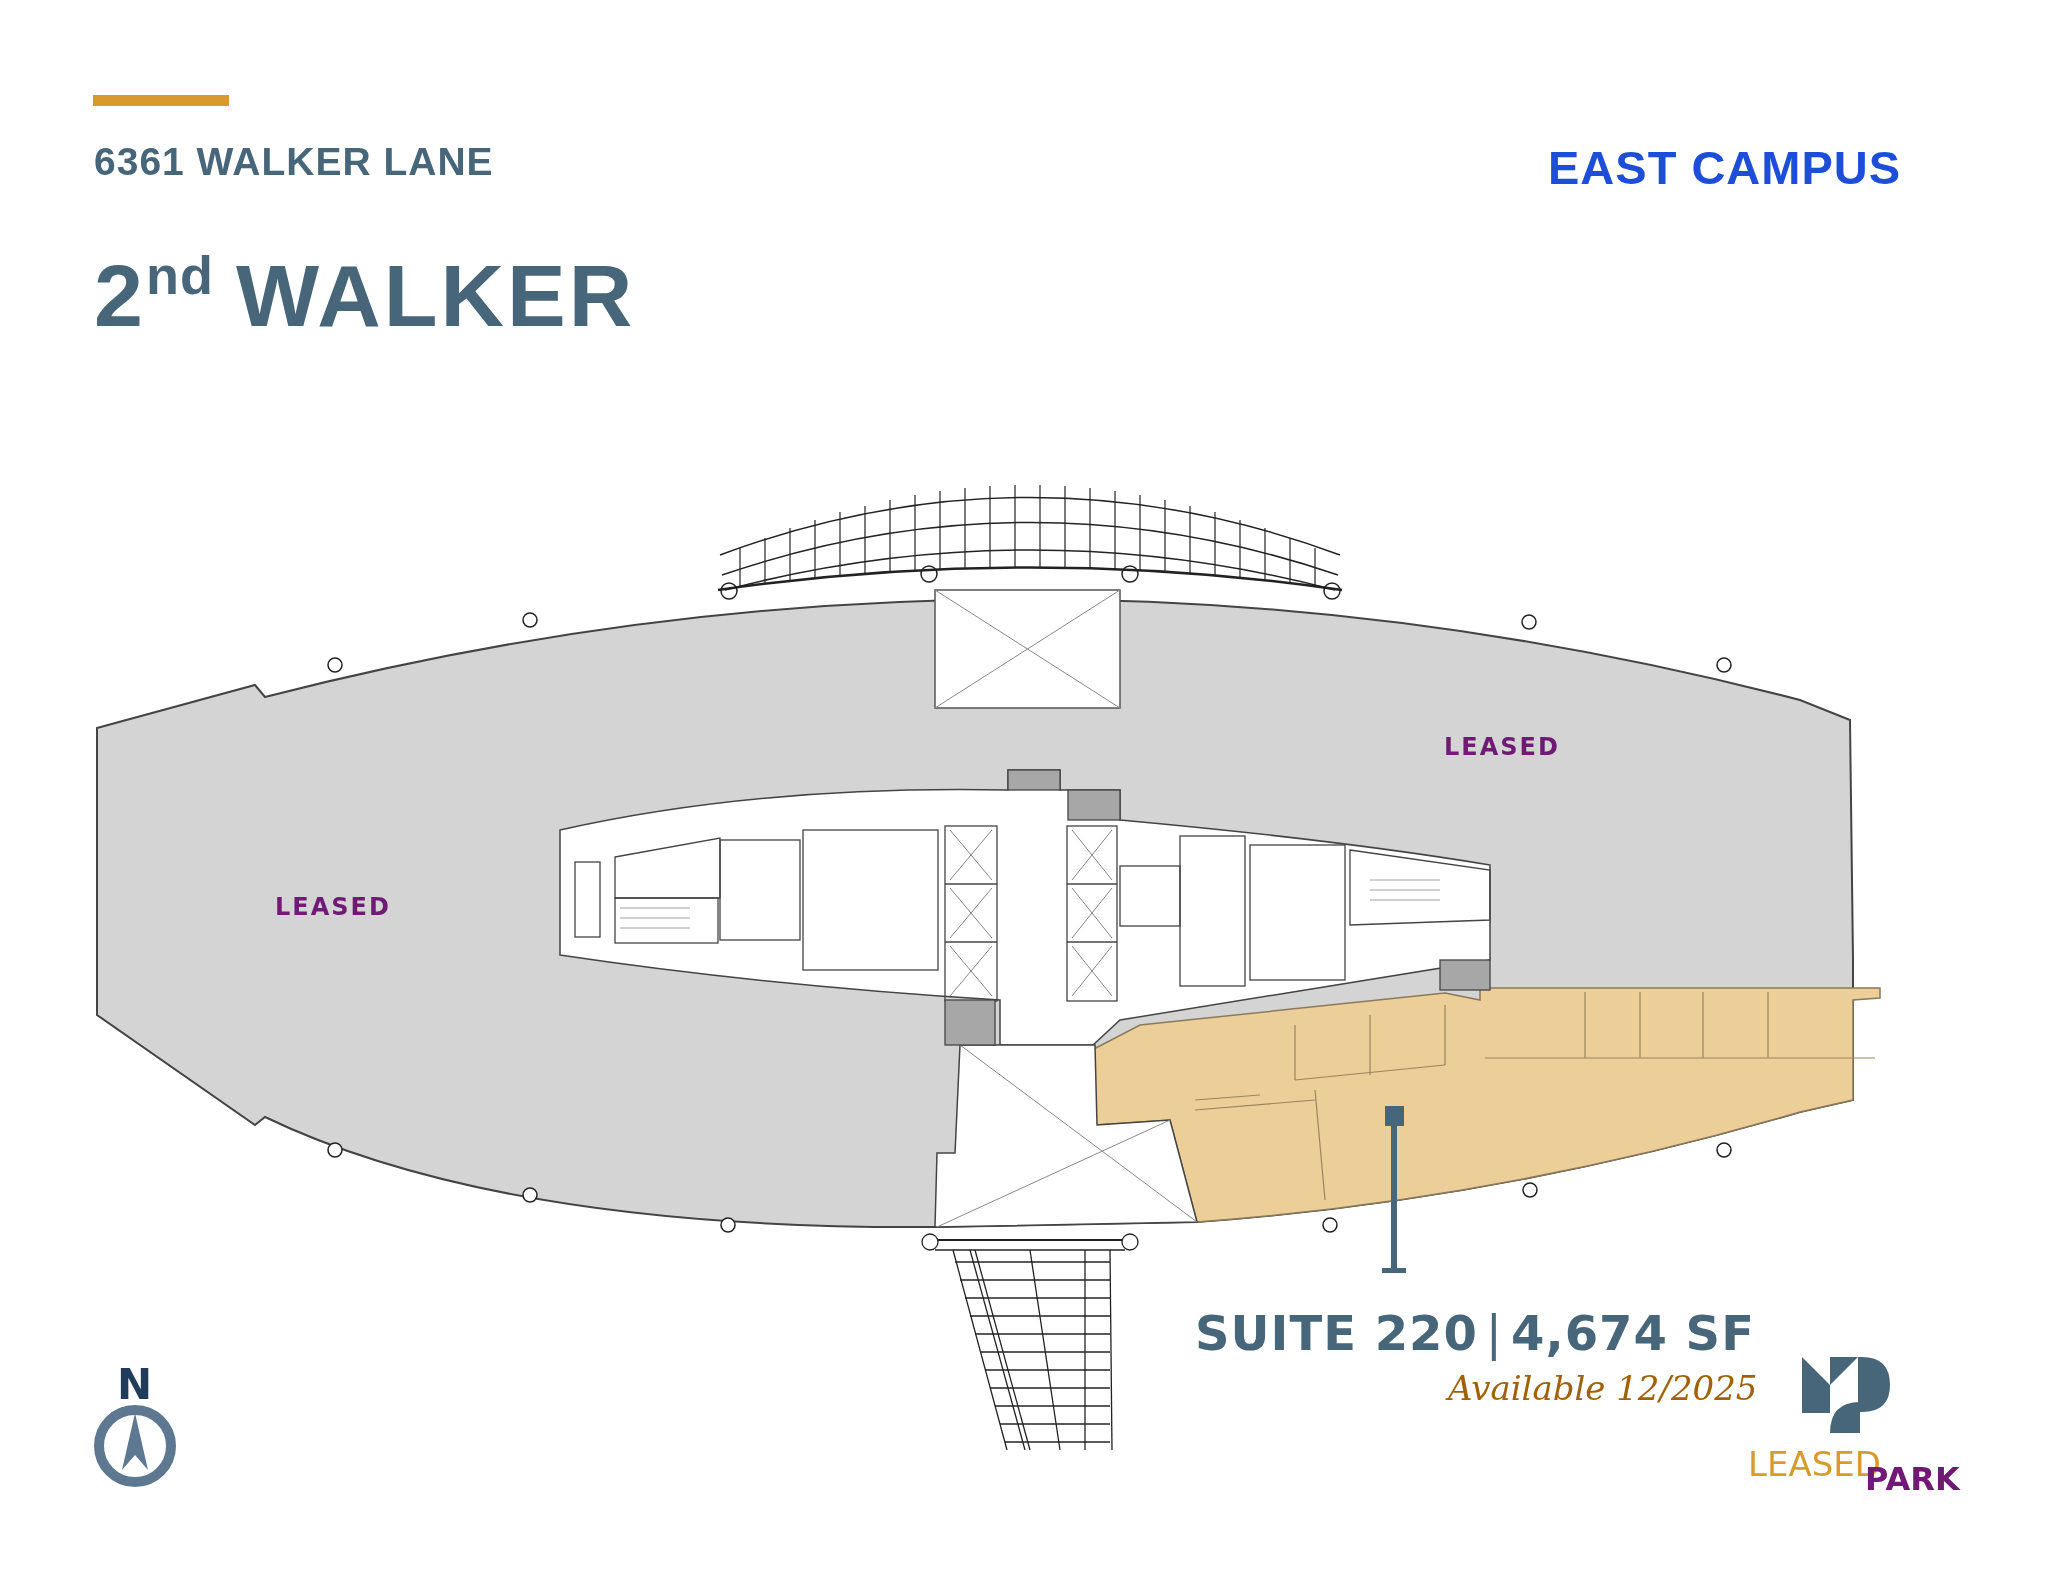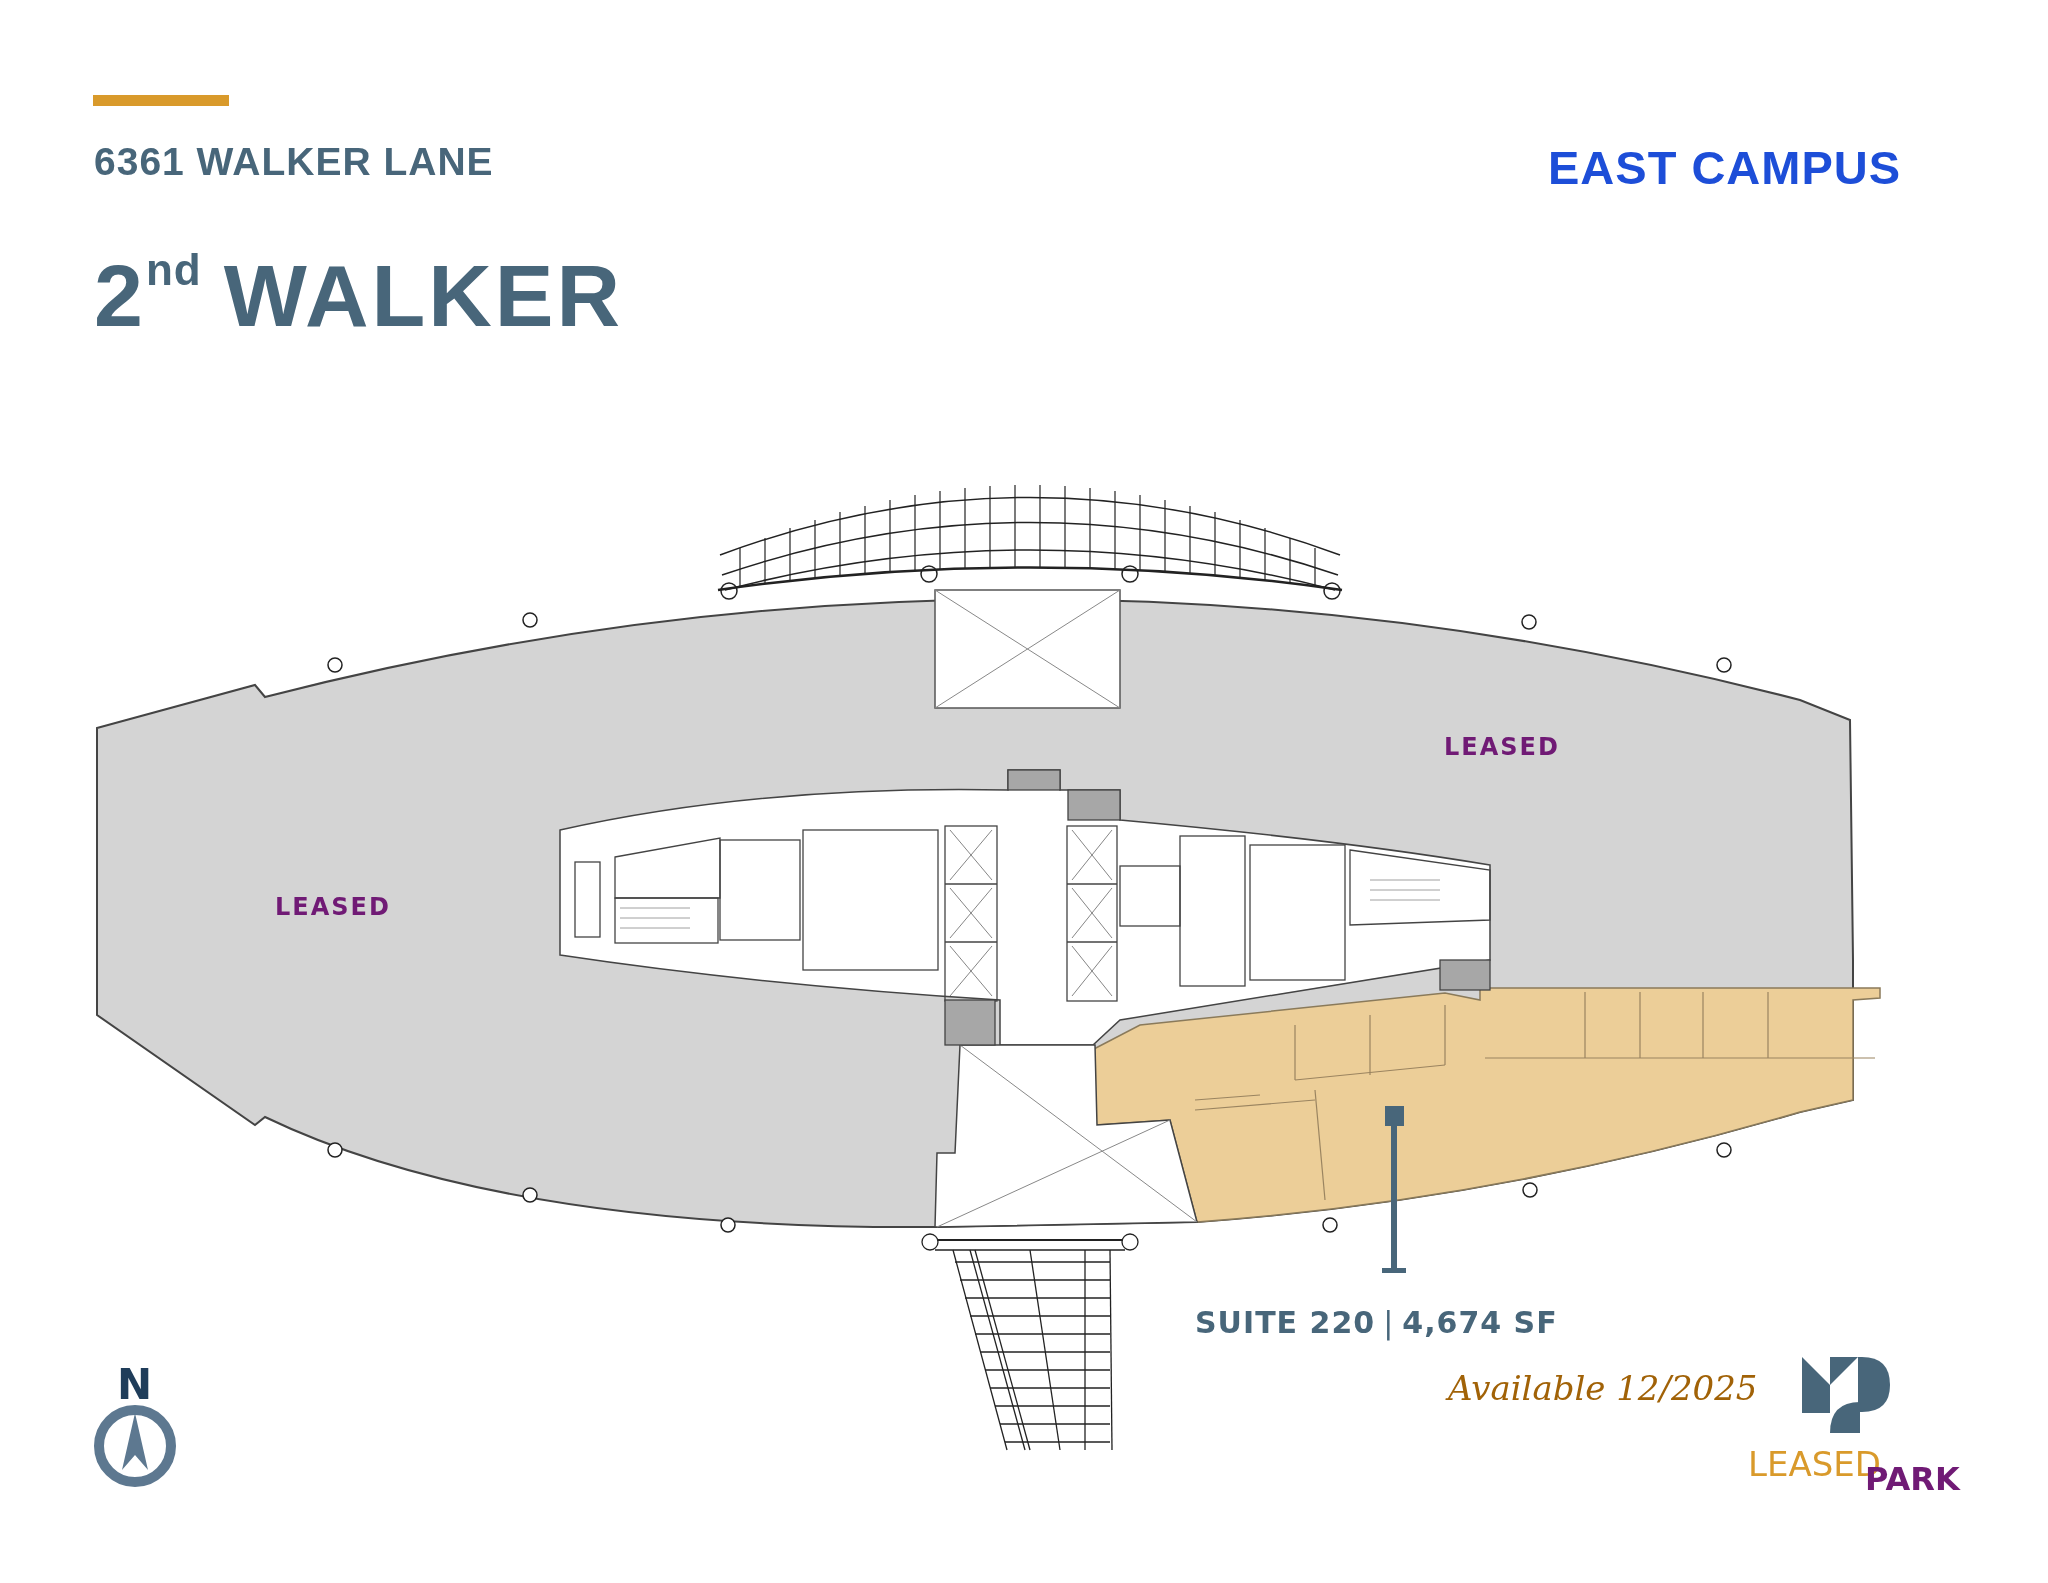--- a/index.html
+++ b/index.html
@@ -1,24 +1,24 @@
 <!DOCTYPE html>
 <html><head>
 <meta charset="utf-8">
 <style>
   html, body { margin:0; padding:0; background:#ffffff; }
   body { width:2048px; height:1583px; position:relative; overflow:hidden; font-family:"Liberation Sans", sans-serif; }
   .accent-bar { position:absolute; left:93px; top:95px; width:136px; height:11px; background:#d99a2b; }
   .address { position:absolute; left:94px; top:140px; font-size:39px; font-weight:bold; color:#48667a; letter-spacing:1px; white-space:nowrap; }
   .campus { position:absolute; left:1548px; top:140px; font-size:47px; font-weight:bold; color:#1d4ed8; letter-spacing:1px; white-space:nowrap; }
   .floor { position:absolute; left:94px; top:252px; font-size:88px; font-weight:bold; color:#48667a; white-space:nowrap; line-height:1; letter-spacing:3px; }
-  .floor sup { font-size:44px; vertical-align:top; position:relative; top:-4px; letter-spacing:1px; margin-right:22px; }
+  .floor sup { font-size:54px; vertical-align:top; position:relative; top:-4px; letter-spacing:1px; margin-right:22px; }
   svg.plan { position:absolute; left:0; top:0; }
   .leased { position:absolute; font-size:24px; font-weight:bold; color:#701a75; letter-spacing:2px; font-family:"DejaVu Sans", sans-serif; }
-  .suite-title { position:absolute; left:1195px; top:1305px; font-size:30px; font-weight:bold; color:#48667a; white-space:nowrap; font-family:"DejaVu Sans", sans-serif; letter-spacing:1px; }
+  .suite-title { position:absolute; left:1195px; top:1305px; font-size:48px; font-weight:bold; color:#48667a; white-space:nowrap; font-family:"DejaVu Sans", sans-serif; letter-spacing:1px; }
   .suite-title .sep { font-weight:normal; margin:0 8px; }
   .avail { position:absolute; left:1428px; top:1368px; font-size:34px; font-style:italic; color:#a16207; white-space:nowrap; font-family:"DejaVu Serif", serif;margin-left:20px; }
   .north-n { position:absolute; left:117px; top:1360px; font-size:42px; font-weight:bold; color:#1f3d5a; font-family:"DejaVu Sans", sans-serif; }
   .logo-metro { position:absolute; left:1748px; top:1444px; font-size:34px; color:#d99a2b; font-family:"DejaVu Sans", sans-serif; letter-spacing:0px; }
   .logo-park { position:absolute; left:1865px; top:1460px; font-size:32px; font-weight:bold; color:#701a75; font-family:"DejaVu Sans", sans-serif; }
 </style>
 </head>
 <body>
 
 <div class="accent-bar"></div>

